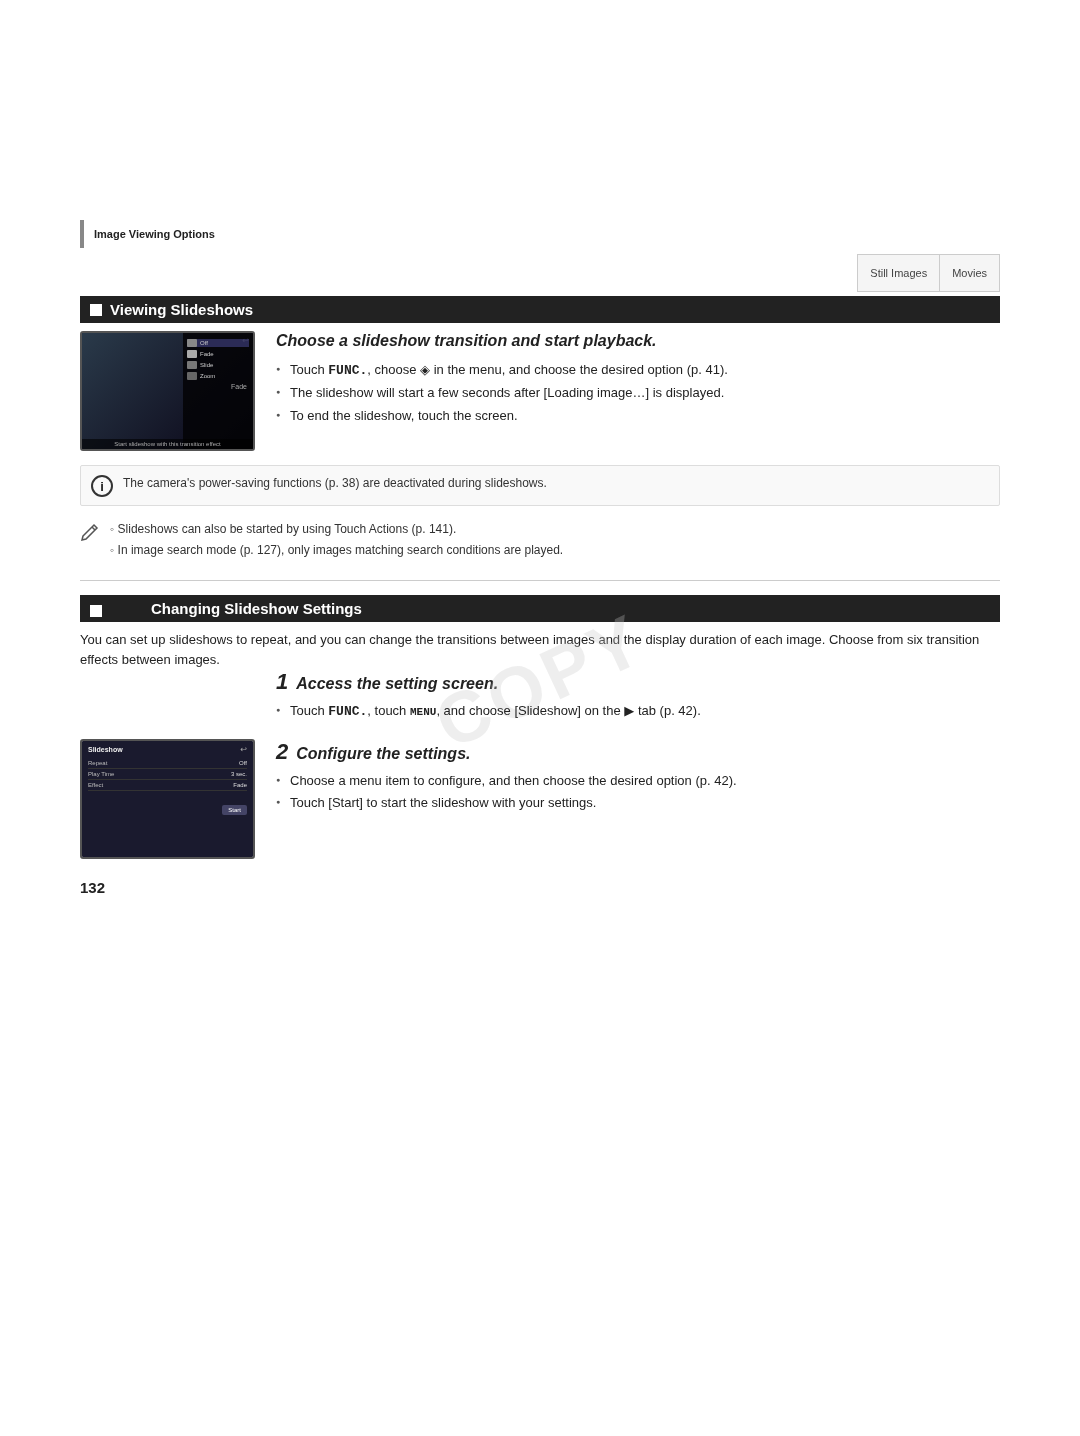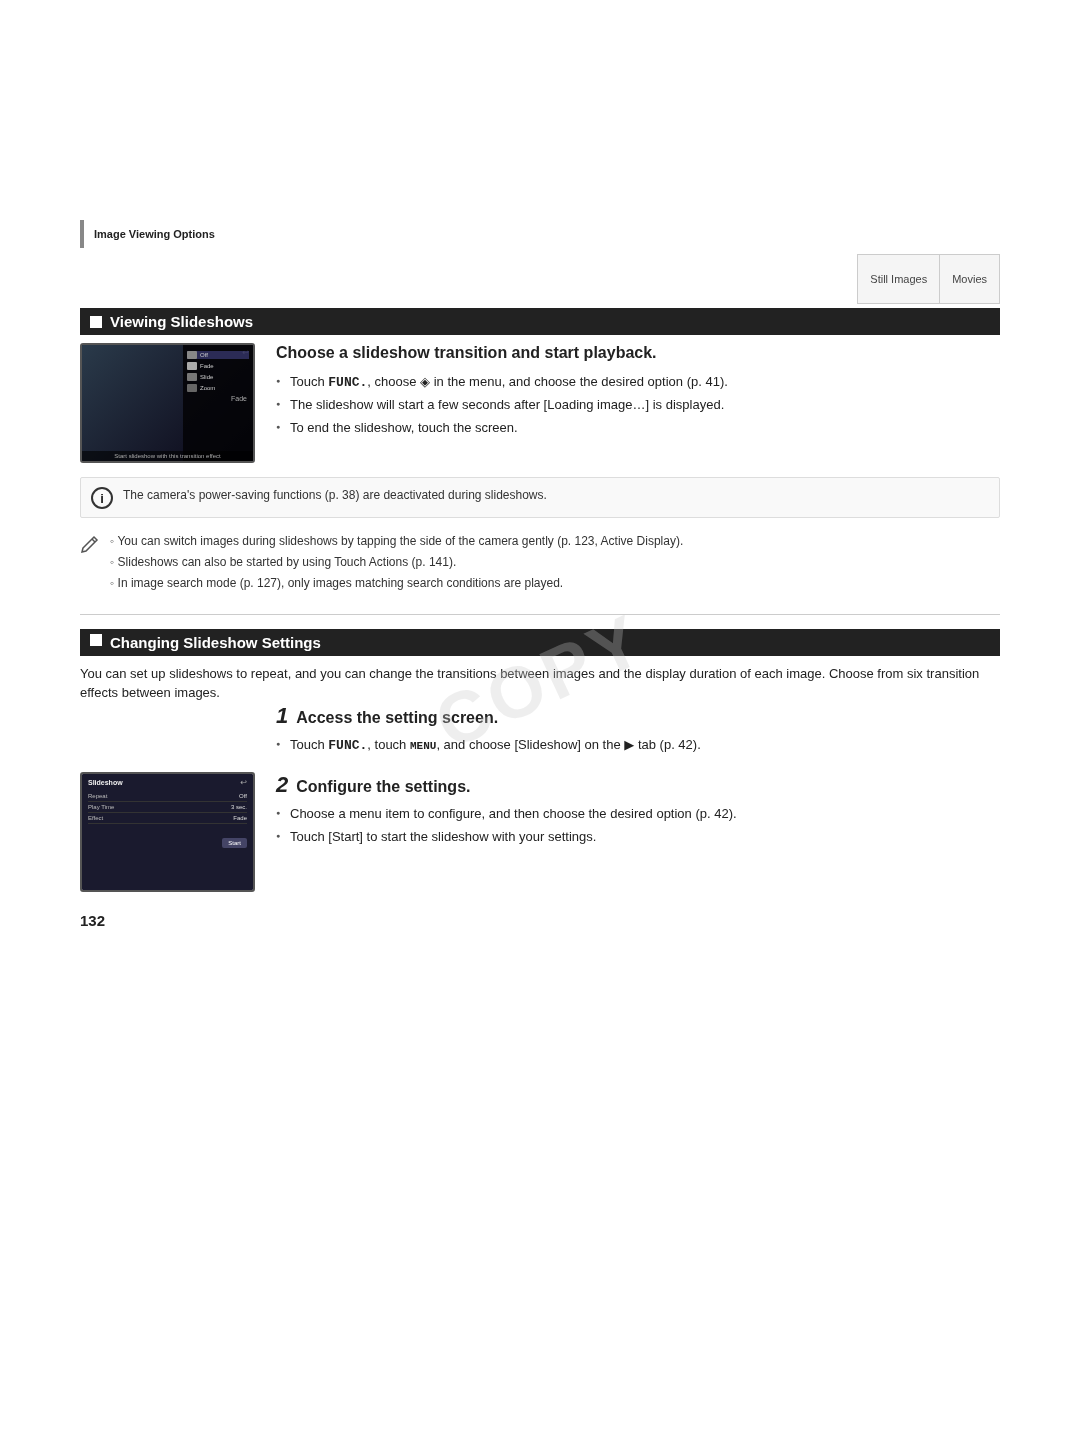--- a/index.html
+++ b/index.html
@@ -30,21 +30,21 @@
       margin-bottom: 6px;
     }
     .breadcrumb-text {
       font-size: 11px;
       font-weight: bold;
       color: #222;
     }
     .tab-label {
       font-size: 11px;
       color: #444;
-      padding: 18px 12px;
+      padding: 12px 12px;
       border: 1px solid #ccc;
       background: #f5f5f5;
     }
     .tab-label:first-child {
       border-right: none;
     }
     .section-title-box {
       background: #222;
       display: flex;
       align-items: center;
@@ -155,20 +155,21 @@
     }
     .right-content {
       flex: 1;
     }
     .step-heading {
       font-size: 16px;
       font-weight: bold;
       color: #222;
       margin-bottom: 8px;
       line-height: 1.3;
+      font-style: italic;
     }
     .bullet-list {
       list-style: none;
       padding: 0;
     }
     .bullet-list li {
       font-size: 13px;
       color: #222;
       line-height: 1.5;
       padding-left: 14px;
@@ -248,23 +249,24 @@
       color: #555;
     }
     .divider {
       border: none;
       border-top: 1px solid #ccc;
       margin: 14px 0;
     }
     .sub-section-title-box {
       background: #222;
       display: flex;
-      align-items: flex-start;
+      align-items: flex-end;
       padding: 5px 10px;
       margin-bottom: 8px;
+      gap: 41px;
     }
     .sub-section-title-box .square-icon {
       width: 12px;
       height: 12px;
       background: #fff;
       margin-right: 8px;
       flex-shrink: 0;
     }
     .sub-section-title-text {
       color: #fff;
@@ -443,21 +445,20 @@
       <div class="notice-icon">i</div>
       <div class="notice-text">The camera's power-saving functions (p. 38) are deactivated during slideshows.</div>
     </div>
 
     <div class="pencil-box">
       <svg class="pencil-icon" viewBox="0 0 20 20" fill="none" xmlns="http://www.w3.org/2000/svg">
         <path d="M3 14L14 3L17 6L6 17L2 18L3 14Z" stroke="#555" stroke-width="1.5" fill="none"></path>
         <path d="M12 5L15 8" stroke="#555" stroke-width="1.5"></path>
       </svg>
       <div class="pencil-notes">
-        <p>You can switch images during slideshows by tapping the side of the camera gently (p. 123, Active Display).</p>
         <p>Slideshows can also be started by using Touch Actions (p. 141).</p>
         <p>In image search mode (p. 127), only images matching search conditions are played.</p>
       </div>
     </div>
 
     <hr class="divider">
 
     <div class="sub-section-title-box">
       <div class="square-icon"></div>
       <span class="sub-section-title-text">Changing Slideshow Settings</span>

